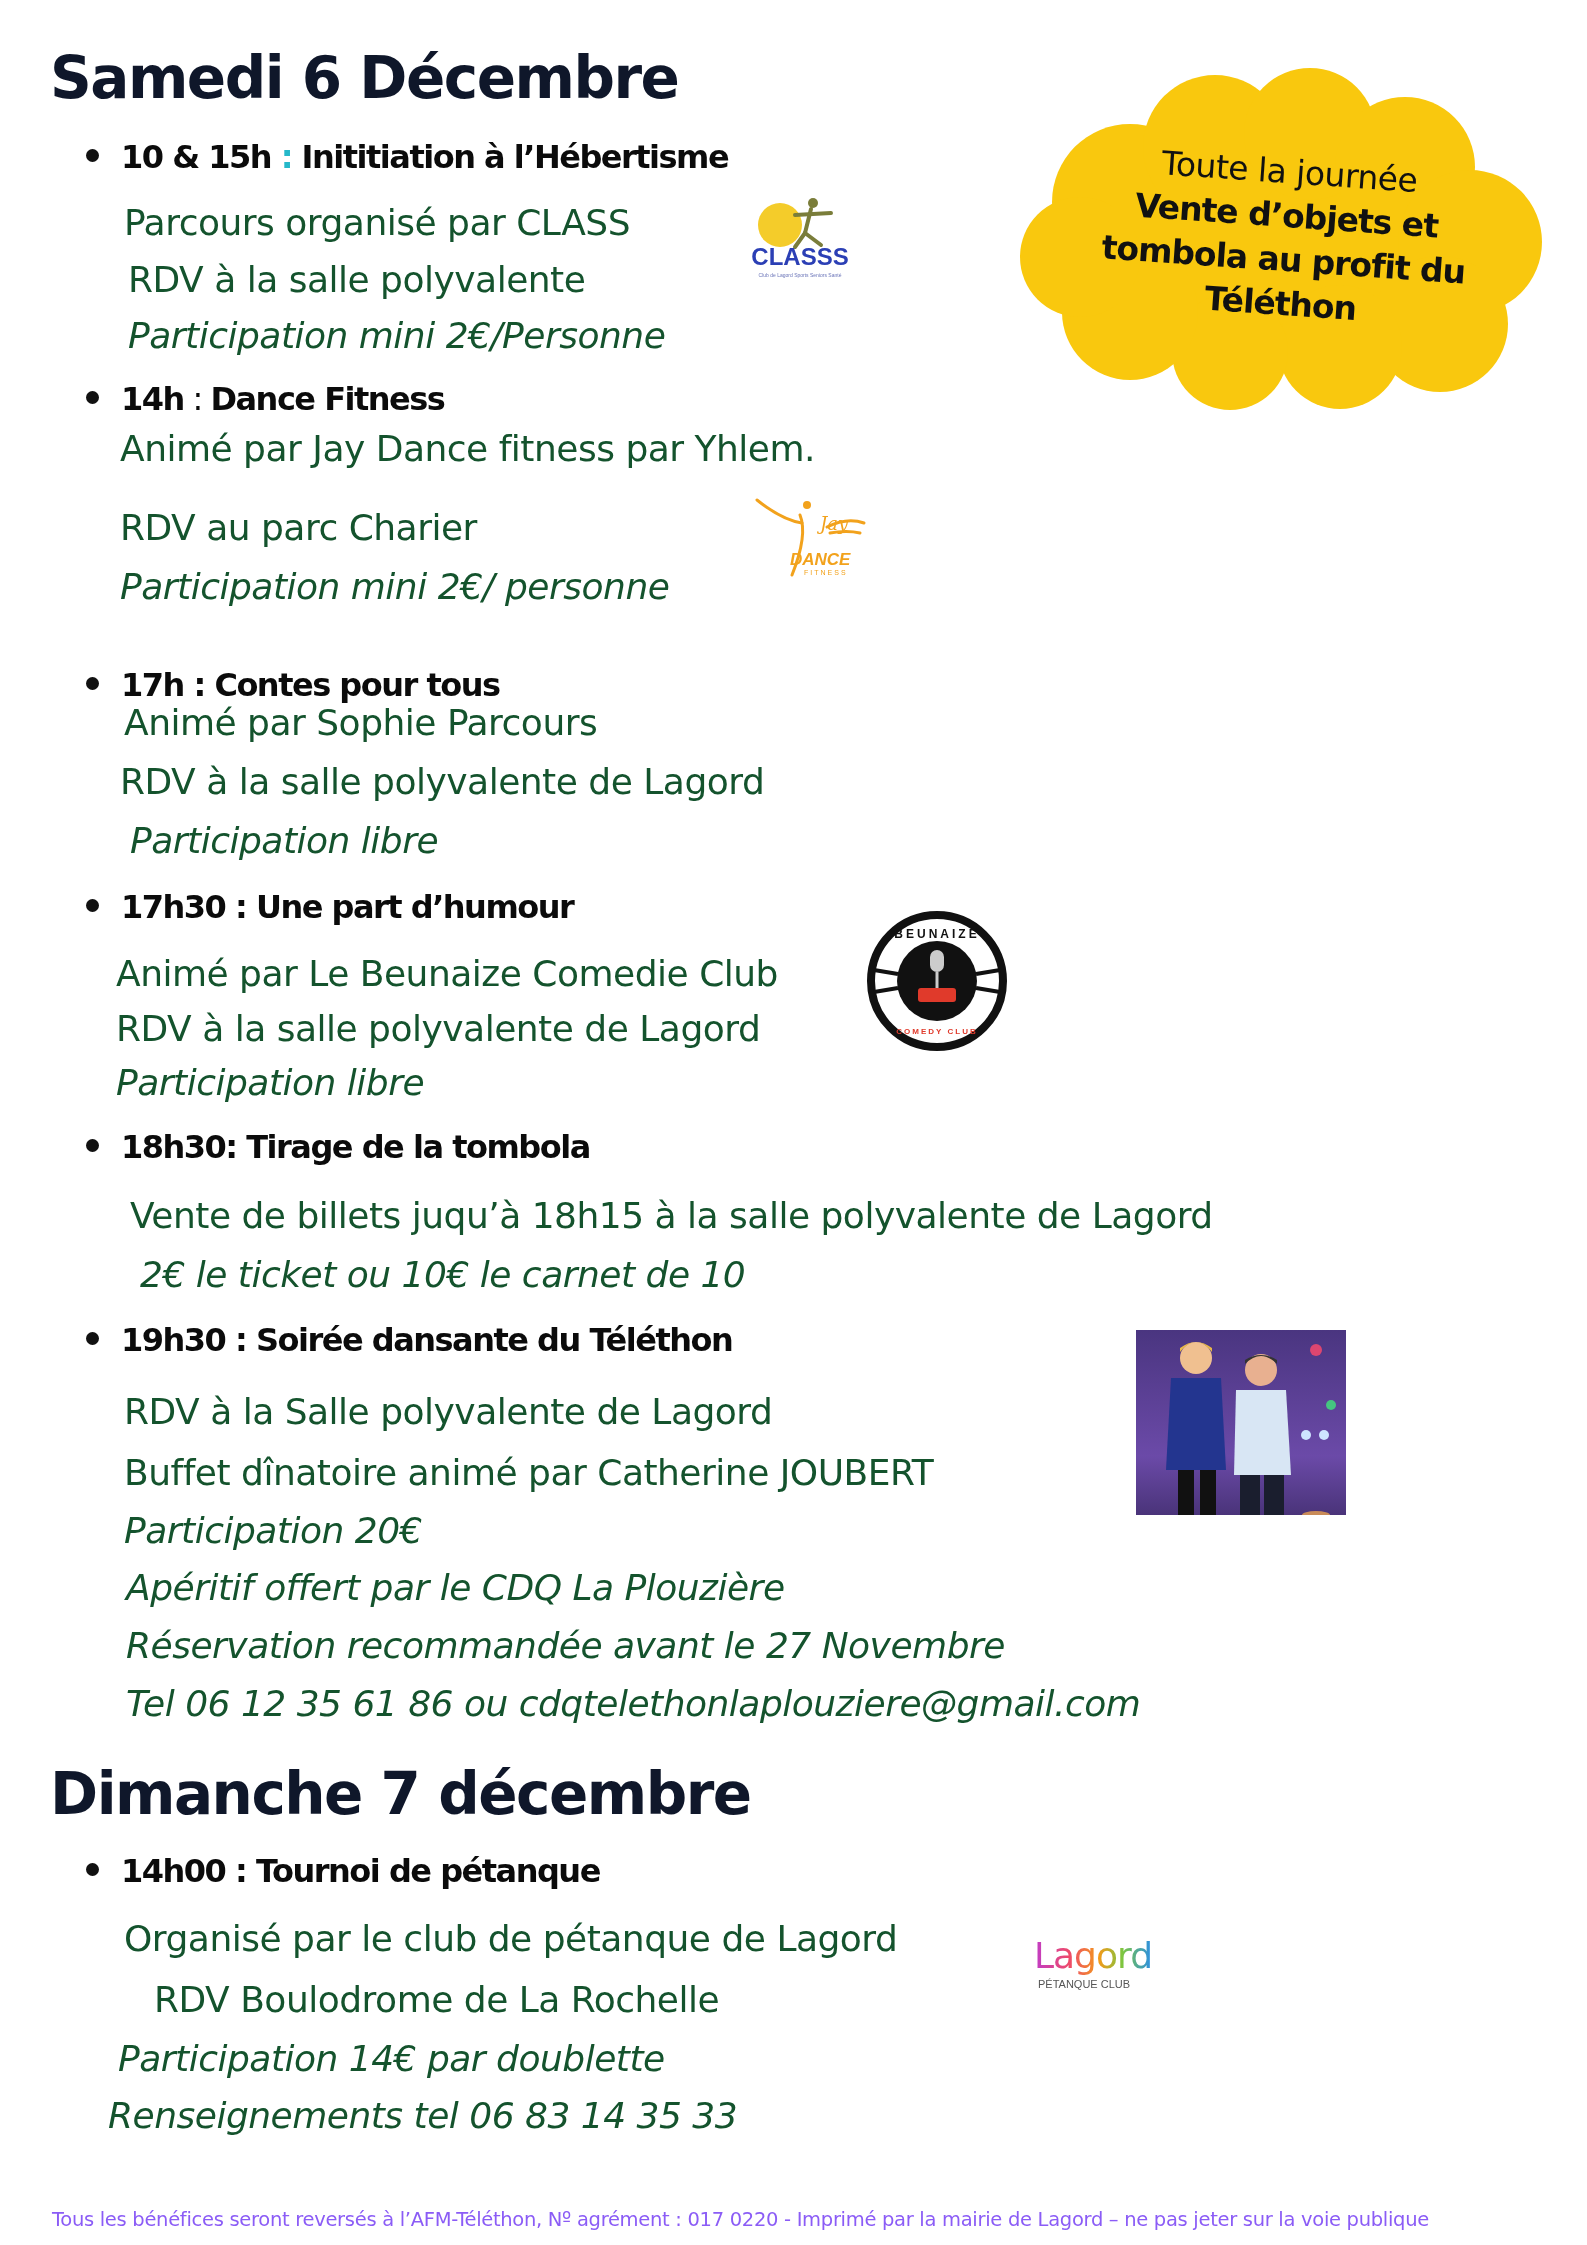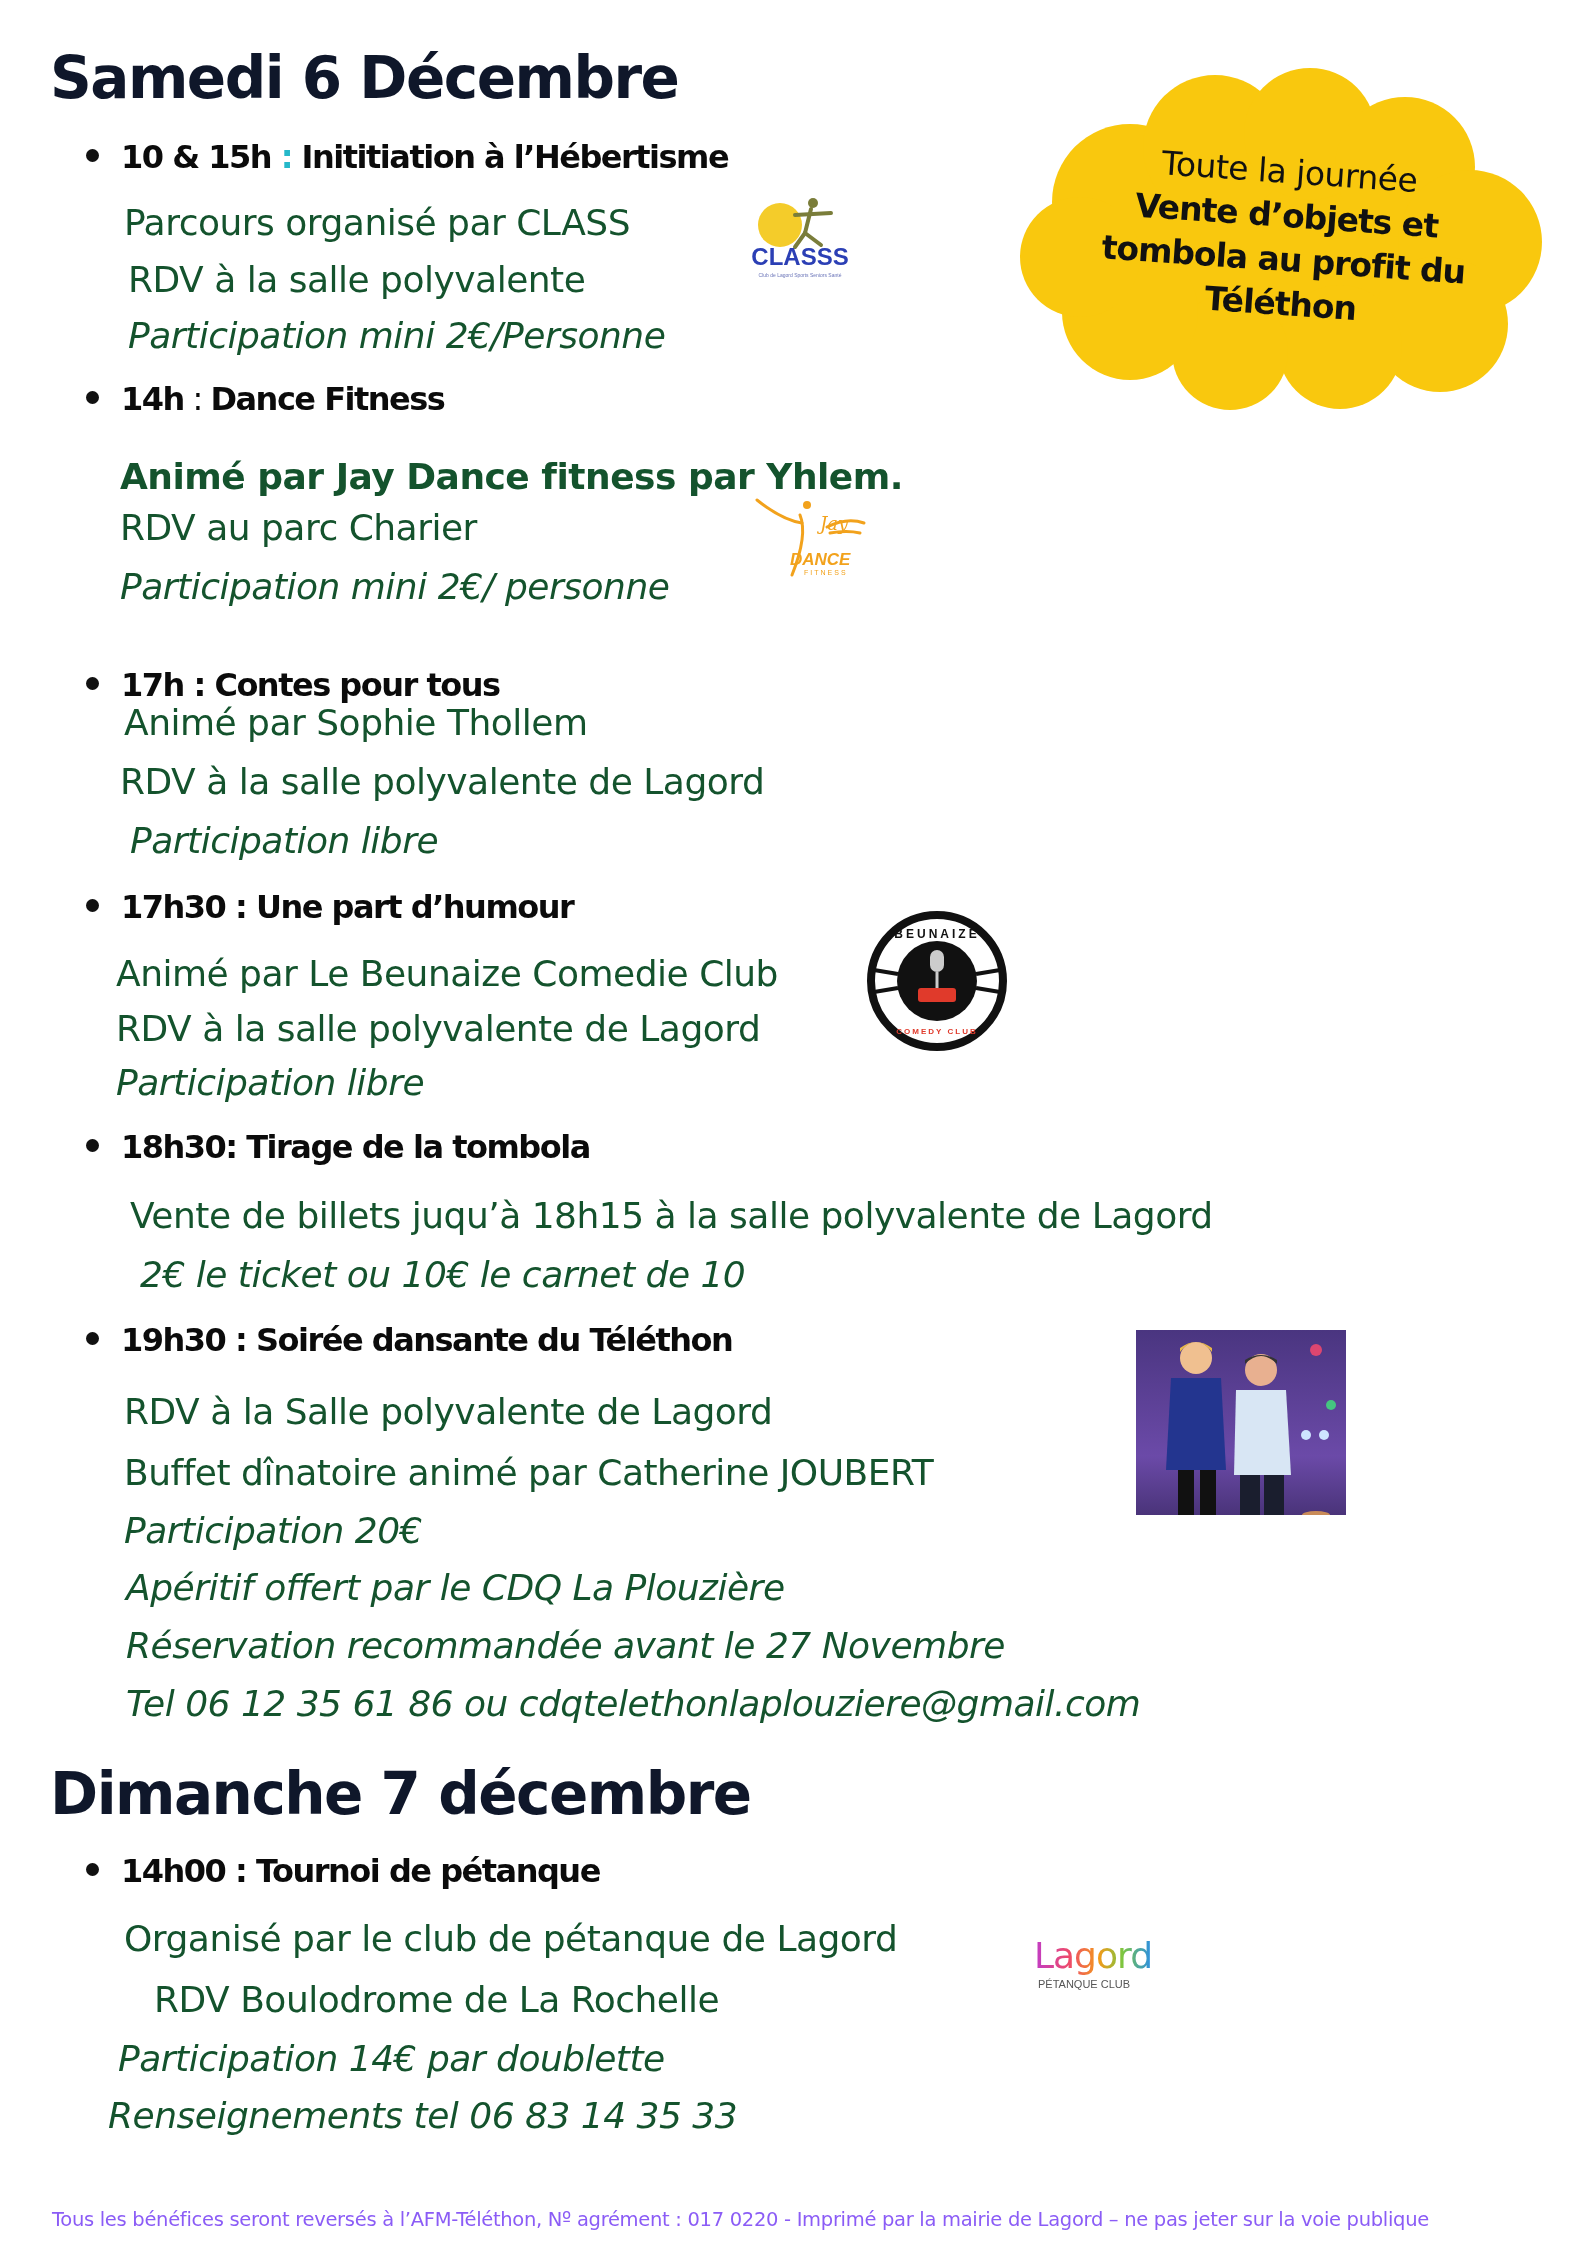--- a/index.html
+++ b/index.html
@@ -90,21 +90,21 @@
       <line x1="60" y1="38" x2="76" y2="50"></line>
     </g>
     <text x="55" y="70" text-anchor="middle" font-family="Liberation Sans, sans-serif" font-weight="bold" font-size="24" fill="#2b3fb5">CLASSS</text>
     <text x="55" y="82" text-anchor="middle" font-family="Liberation Sans, sans-serif" font-size="5" fill="#6a74b8">Club de Lagord Sports Seniors Santé</text>
   </svg>
 </div>
 
 <div class="abs ev-title" style="left:86px; top:380px;">
   <span class="bullet"></span><span>14h</span><span style="font-weight:normal"> :  </span><span>Dance Fitness</span>
 </div>
-<div class="abs line" style="left:120px; top:456px;font-weight:bold;">Animé par Jay Dance fitness par Yhlem.</div>
+<div class="abs line" style="left:120px; top:428px;">Animé par Jay Dance fitness par Yhlem.</div>
 <div class="abs line" style="left:120px; top:507px;">RDV au parc Charier</div>
 <div class="abs line it" style="left:120px; top:566px;">Participation mini 2€/ personne</div>
 
 <div class="logo" style="left:752px; top:495px; width:120px; height:90px;">
   <svg width="120" height="90" viewBox="0 0 120 90">
     <g fill="none" stroke="#f2a21c" stroke-width="3" stroke-linecap="round">
       <path d="M5 5 Q30 25 50 28"></path>
       <path d="M48 20 Q56 40 40 80"></path>
       <path d="M75 32 Q95 22 112 28"></path>
       <path d="M78 38 Q95 35 108 38"></path>
@@ -112,21 +112,21 @@
     <circle cx="55" cy="10" r="4" fill="#f2a21c"></circle>
     <text x="68" y="35" font-family="DejaVu Serif, serif" font-style="italic" font-size="18" fill="#f2a21c">Jay</text>
     <text x="38" y="70" font-family="Liberation Sans, sans-serif" font-weight="bold" font-style="italic" font-size="17" fill="#f2a21c">DANCE</text>
     <text x="52" y="80" font-family="Liberation Sans, sans-serif" font-size="7" letter-spacing="2" fill="#f2a21c">FITNESS</text>
   </svg>
 </div>
 
 <div class="abs ev-title" style="left:86px; top:634px;margin-top:32px;">
   <span class="bullet"></span><span>17h</span><span> : </span><span>Contes pour tous</span>
 </div>
-<div class="abs line" style="left:124px; top:702px;">Animé par Sophie Thollem</div>
+<div class="abs line" style="left:124px; top:702px;">Animé par Sophie Parcours</div>
 <div class="abs line" style="left:120px; top:761px;">RDV à la salle polyvalente de Lagord</div>
 <div class="abs line it" style="left:130px; top:820px;">Participation libre</div>
 
 <div class="abs ev-title" style="left:86px; top:888px;">
   <span class="bullet"></span><span>17h30</span><span> : </span><span>Une part d’humour</span>
 </div>
 <div class="abs line" style="left:116px; top:953px;">Animé par Le Beunaize Comedie Club</div>
 <div class="abs line" style="left:116px; top:1008px;">RDV à la salle polyvalente de Lagord</div>
 <div class="abs line it" style="left:116px; top:1062px;">Participation libre</div>
 

